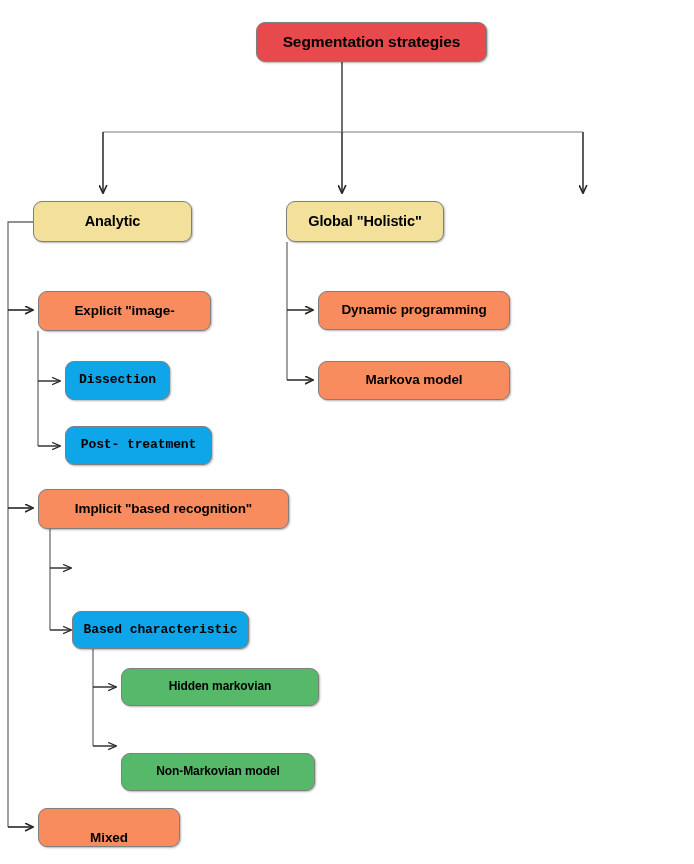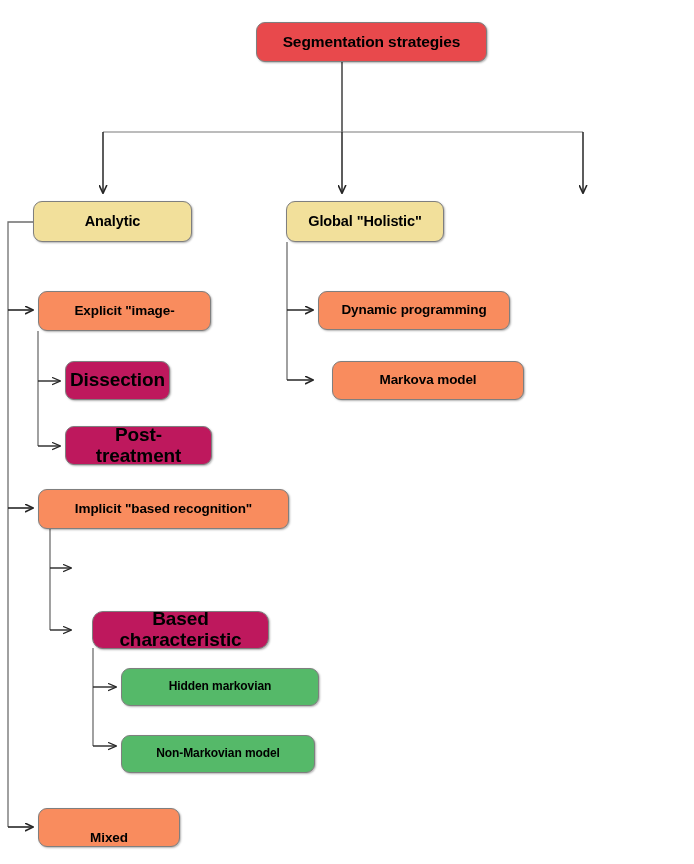--- a/index.html
+++ b/index.html
@@ -46,22 +46,23 @@
   }
   .node-yellow {
     background: #f2e09b;
     font-size: 14.5px;
   }
   .node-orange {
     background: #f98c5e;
     font-size: 13.5px;
   }
   .node-teal {
-    background: #be185d;
-    font-size: 19px;
+    background: #0ea5e9;
+    font-size: 13px;
+    font-family: Liberation Mono, monospace;
   }
   .node-green {
     background: #55b969;
     font-size: 12px;
   }
 </style>
 </head>
 <body>
 
 <div id="diagram-root">
@@ -151,37 +152,37 @@
 
   <div class="node node-teal" style="left:65px; top:426px; width:147px; height:39px;">
     <span>Post- treatment</span>
   </div>
 
   <div class="node node-orange" style="left:38px; top:489px; width:251px; height:40px;">
     <span>Implicit "based recognition"</span>
   </div>
 
 
-  <div class="node node-teal" style="left:92px; top:611px; width:177px; height:38px;border-radius:11px;">
+  <div class="node node-teal" style="left:72px; top:611px; width:177px; height:38px;">
     <span>Based characteristic</span>
   </div>
 
   <div class="node node-green" style="left:121px; top:668px; width:198px; height:38px;">
     <span>Hidden markovian</span>
   </div>
 
-  <div class="node node-green" style="left:121px; top:735px; width:194px; height:38px;">
+  <div class="node node-green" style="left:121px; top:753px; width:194px; height:38px;">
     <span>Non-Markovian model</span>
   </div>
 
   <div class="node node-orange" style="left:38px; top:808px; width:142px; height:39px;align-items:flex-end;">
     <span>Mixed</span>
   </div>
 
   <div class="node node-orange" style="left:318px; top:291px; width:192px; height:39px;">
     <span>Dynamic programming</span>
   </div>
 
-  <div class="node node-orange" style="left:332px; top:361px; width:192px; height:39px;">
+  <div class="node node-orange" style="left:318px; top:361px; width:192px; height:39px;">
     <span>Markova model</span>
   </div>
 
 </div>
 
 </body></html>

